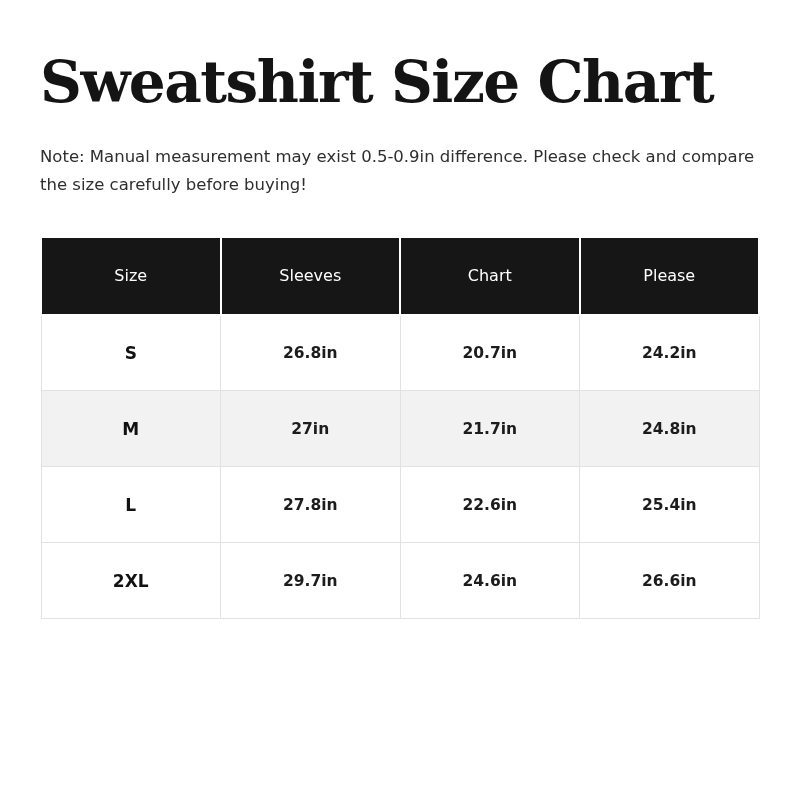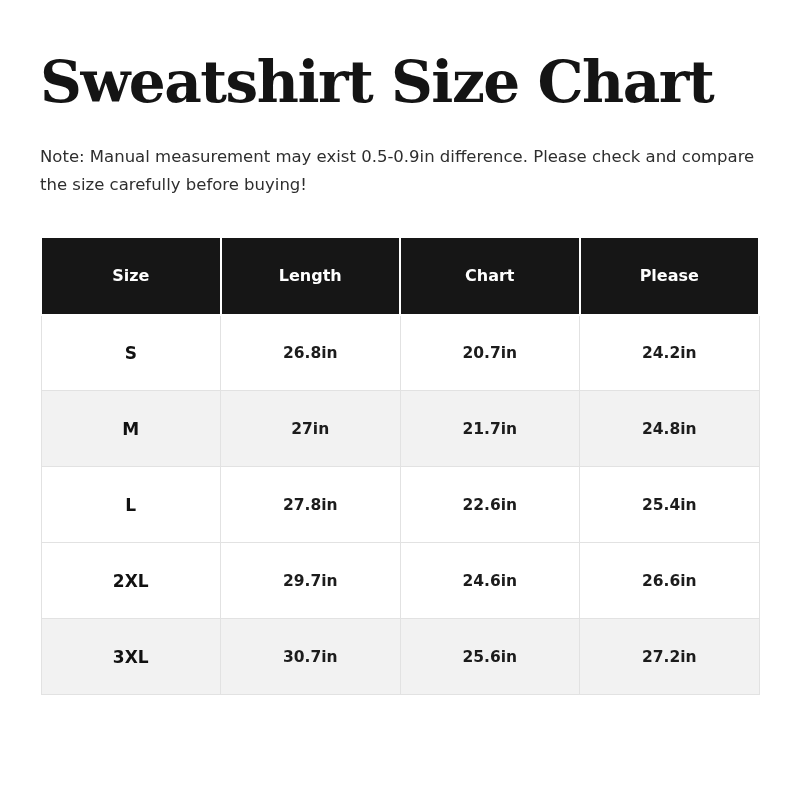--- a/index.html
+++ b/index.html
@@ -30,21 +30,21 @@
   }
   table.size-table {
     margin-top: 38px;
     width: 720px;
     border-collapse: collapse;
     table-layout: fixed;
   }
   .size-table th {
     background: #161616;
     color: #ffffff;
-    font-weight: 700;
+    font-weight: 400;
     font-size: 16px;
     height: 78px;
     text-align: center;
     vertical-align: middle;
     border: 2px solid #ffffff;
   }
   .size-table td {
     height: 76px;
     text-align: center;
     vertical-align: middle;
@@ -69,21 +69,21 @@
 <div class="page">
 
   <h1 class="page-title">Sweatshirt Size Chart</h1>
 
   <p class="note">Note: Manual measurement may exist 0.5-0.9in difference. Please check and compare the size carefully before buying!</p>
 
   <table class="size-table">
     <thead>
       <tr>
         <th>Size</th>
-        <th>Length</th>
+        <th>Sleeves</th>
         <th>Chart</th>
         <th>Please</th>
       </tr>
     </thead>
     <tbody>
       <tr>
         <td class="size-cell">S</td>
         <td>26.8in</td>
         <td>20.7in</td>
         <td>24.2in</td>
@@ -99,22 +99,16 @@
         <td>27.8in</td>
         <td>22.6in</td>
         <td>25.4in</td>
       </tr>
       <tr>
         <td class="size-cell">2XL</td>
         <td>29.7in</td>
         <td>24.6in</td>
         <td>26.6in</td>
       </tr>
-      <tr class="alt">
-        <td class="size-cell">3XL</td>
-        <td>30.7in</td>
-        <td>25.6in</td>
-        <td>27.2in</td>
-      </tr>
     </tbody>
   </table>
 
 </div>
 
 </body></html>

